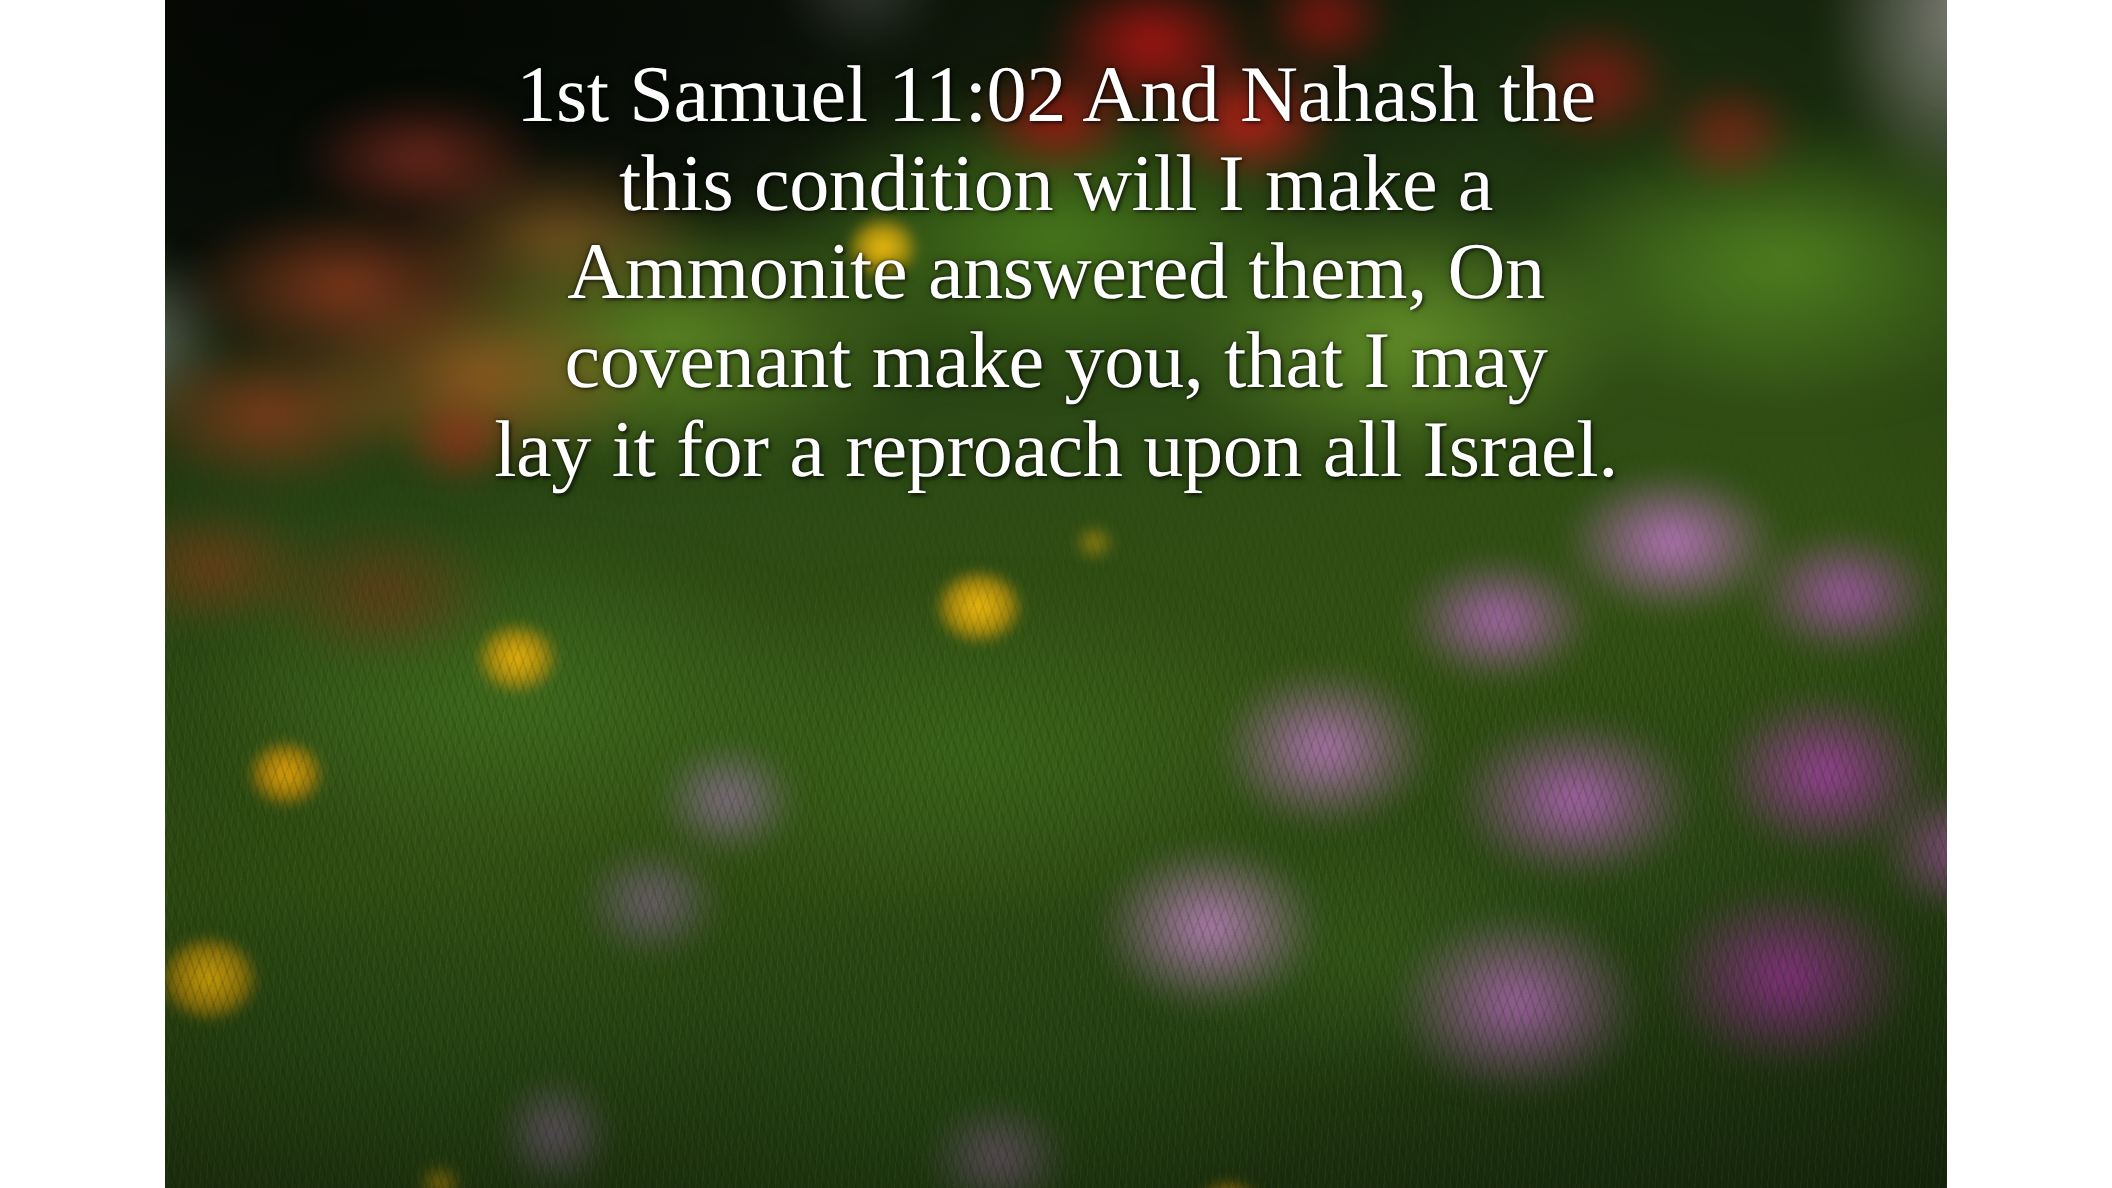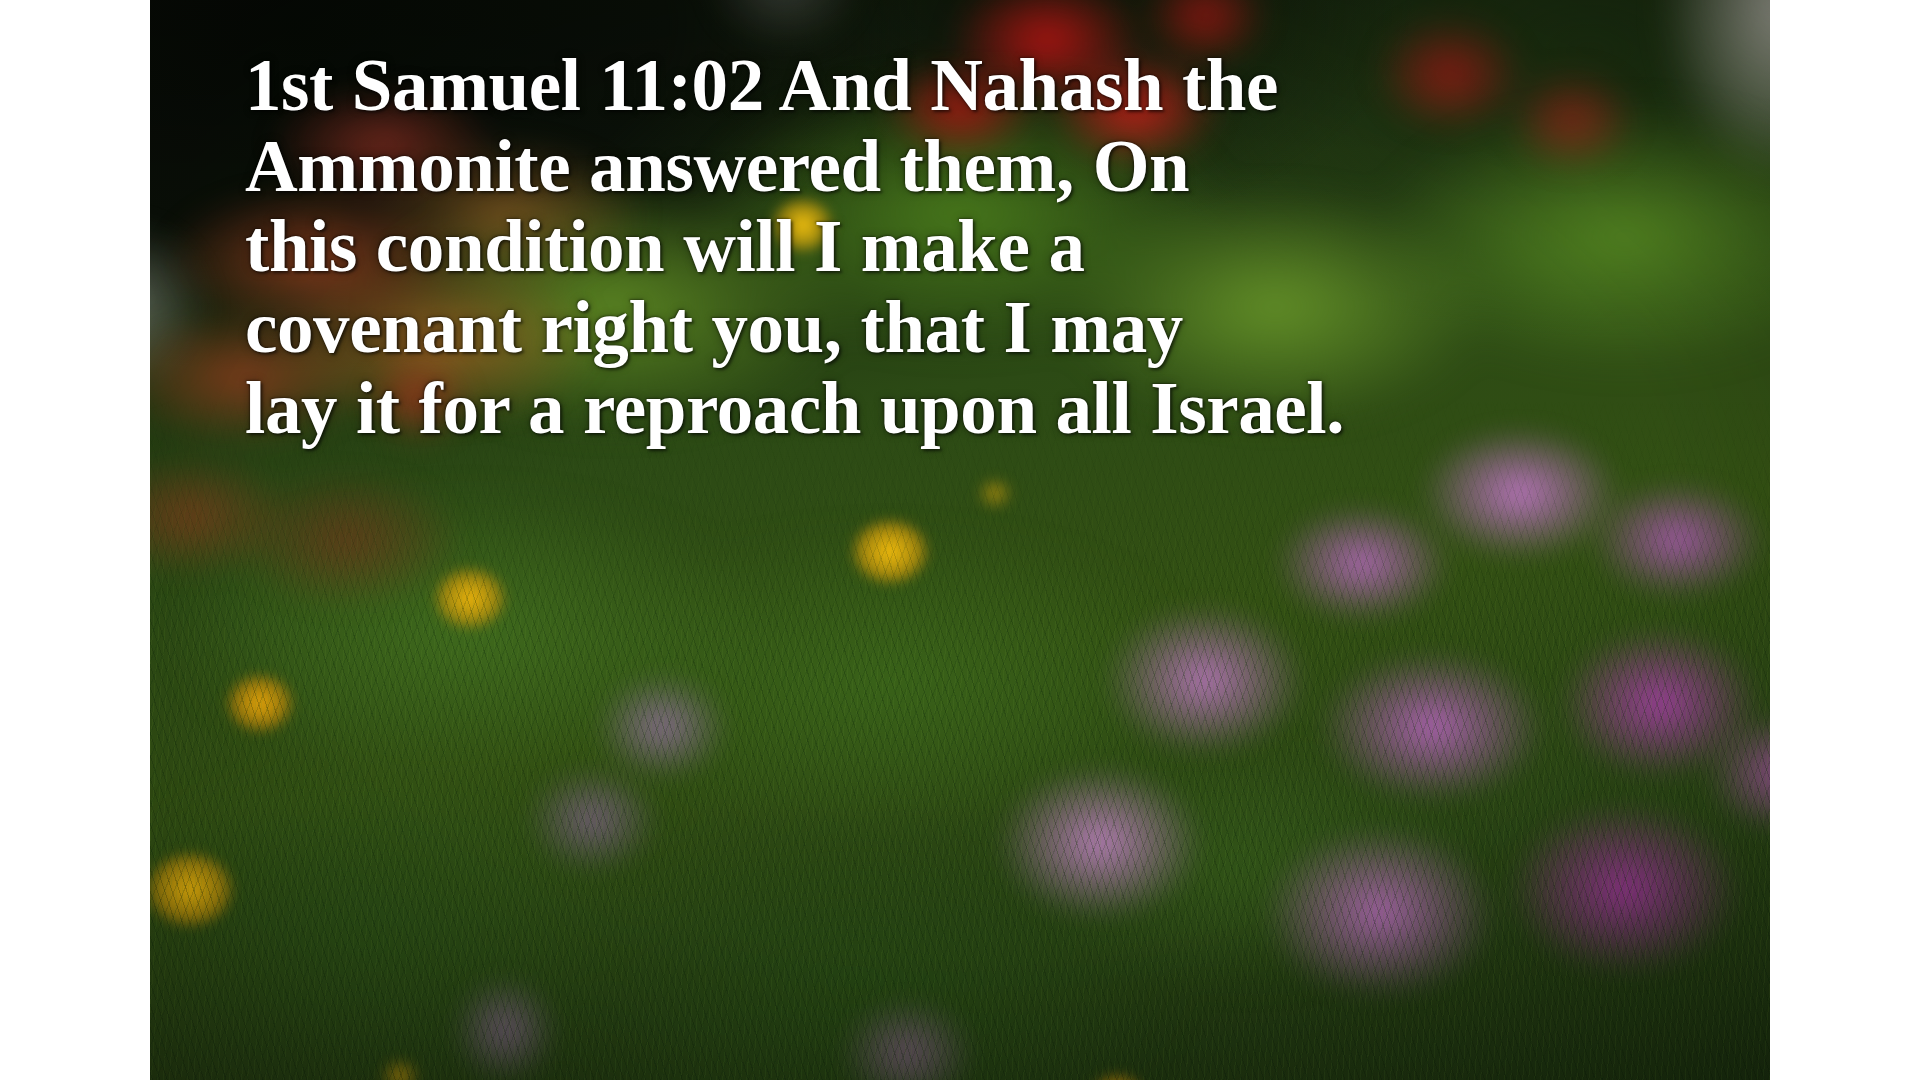--- a/index.html
+++ b/index.html
@@ -166,23 +166,24 @@
     display: flex;
     justify-content: center;
     align-items: flex-start;
     padding-top: 46px;
     box-sizing: border-box;
     pointer-events: none;
   }
 
   #verse-text {
     width: 1430px;
+    text-align: center;
     color: #ffffff;
     font-family: "Liberation Serif", "DejaVu Serif", serif;
-    font-weight: 700;
+    font-weight: 400;
     font-size: 73px;
     line-height: 1.105;
     letter-spacing: -0.4px;
     word-spacing: 1px;
     text-shadow:
        2px  2px 3px rgba(0,0,0,.55),
       -1px -1px 2px rgba(0,0,0,.35),
        0    0   10px rgba(0,0,0,.30);
     -webkit-font-smoothing: antialiased;
   }
@@ -200,23 +201,23 @@
     <div class="layer bg-red"></div>
     <div class="layer bg-purple"></div>
     <div class="layer bg-yellow"></div>
     <div class="layer bg-needles"></div>
     <div class="layer bg-vignette"></div>
   </div>
 
   <div id="verse-overlay">
     <div id="verse-text">
       <div>1st Samuel 11:02 And Nahash the</div>
+      <div>this condition will I make a</div>
       <div>Ammonite answered them, On</div>
-      <div>this condition will I make a</div>
-      <div>covenant right you, that I may</div>
+      <div>covenant make you, that I may</div>
       <div>lay it for a reproach upon all Israel.</div>
     </div>
   </div>
 
   <div class="letterbox left"></div>
   <div class="letterbox right"></div>
 
 </div>
 
 </body></html>

